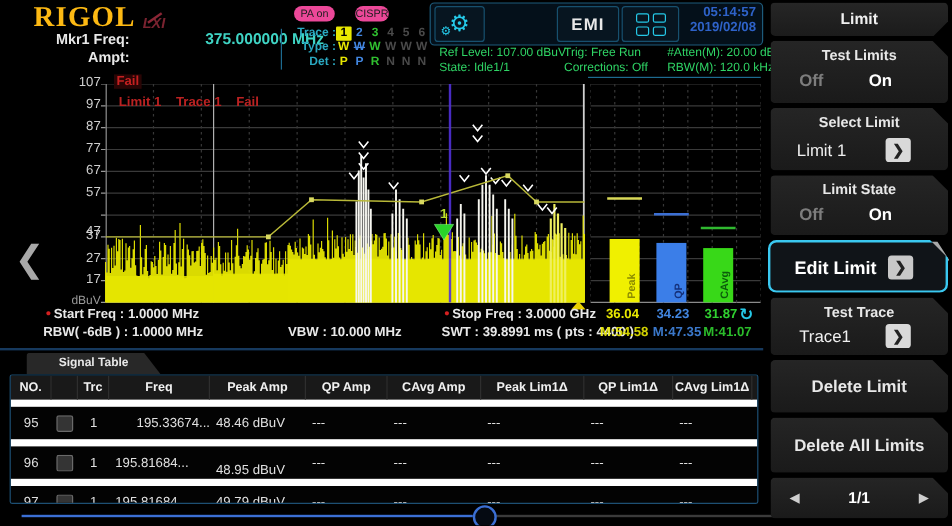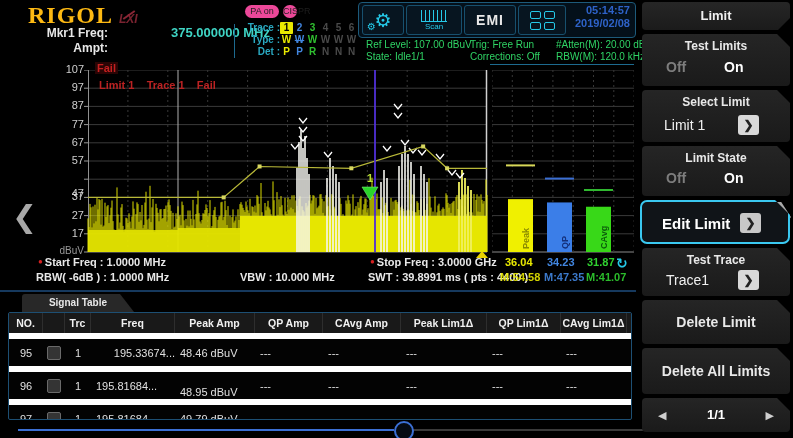--- a/index.html
+++ b/index.html
@@ -93,37 +93,33 @@
 
   <div class="abs logo">RIGOL</div>
   <div class="abs lxi">LXI</div>
   <div class="abs lxi-slash"></div>
 
   <div class="abs mkr-label" style="left:30px;top:26px;">Mkr1 Freq:</div>
   <div class="abs mkr-value" style="left:112px;top:25px;">375.000000 MHz</div>
   <div class="abs mkr-label" style="left:30px;top:41px;">Ampt:</div>
 
   <div class="abs chip" style="left:245px;top:5px;width:34px;">PA on</div>
-  <div class="abs chip" style="left:283px;top:5px;width:14px;">CISPR</div>
+  <div class="abs chip" style="left:296px;top:5px;width:28px;">CISPR</div>
 
   <div class="abs trace-block" id="trace-block">
       <div class="trace-row"><span class="lbl">Trace :</span><span class="tv t-box" style="color: rgb(232, 232, 0);">1</span><span class="tv" style="color: rgb(66, 134, 224);">2</span><span class="tv" style="color: rgb(48, 192, 48);">3</span><span class="tv" style="color: rgb(74, 74, 74);">4</span><span class="tv" style="color: rgb(74, 74, 74);">5</span><span class="tv" style="color: rgb(74, 74, 74);">6</span></div>
       <div class="trace-row"><span class="lbl">Type :</span><span class="tv" style="color: rgb(232, 232, 0);">W</span><span class="tv strike" style="color: rgb(66, 134, 224);">W</span><span class="tv" style="color: rgb(48, 192, 48);">W</span><span class="tv" style="color: rgb(74, 74, 74);">W</span><span class="tv" style="color: rgb(74, 74, 74);">W</span><span class="tv" style="color: rgb(74, 74, 74);">W</span></div>
       <div class="trace-row"><span class="lbl">Det :</span><span class="tv" style="color: rgb(232, 232, 0);">P</span><span class="tv" style="color: rgb(66, 134, 224);">P</span><span class="tv" style="color: rgb(48, 192, 48);">R</span><span class="tv" style="color: rgb(74, 74, 74);">N</span><span class="tv" style="color: rgb(74, 74, 74);">N</span><span class="tv" style="color: rgb(74, 74, 74);">N</span></div>
     </div>
   <div class="abs vdiv" style="left:234px;top:24px;height:34px;"></div>
 
   <div class="abs panel-box"></div>
   <div class="abs icon-btn" style="left:362px;width:40px;">
     <span class="gear">⚙</span>
     <span class="gear-small">⚙</span>
-  </div>
-  <div class="abs icon-btn" style="left:406px;width:54px;">
-    <div class="comb"></div>
-    <div class="scan-lbl">Scan</div>
   </div>
   <div class="abs icon-btn" style="left:464px;width:50px;">
     <span class="emi-lbl">EMI</span>
   </div>
   <div class="abs icon-btn" style="left:518px;width:46px;">
     <div class="winicon">
         <div></div>
         <div></div>
         <div></div>
         <div></div>

